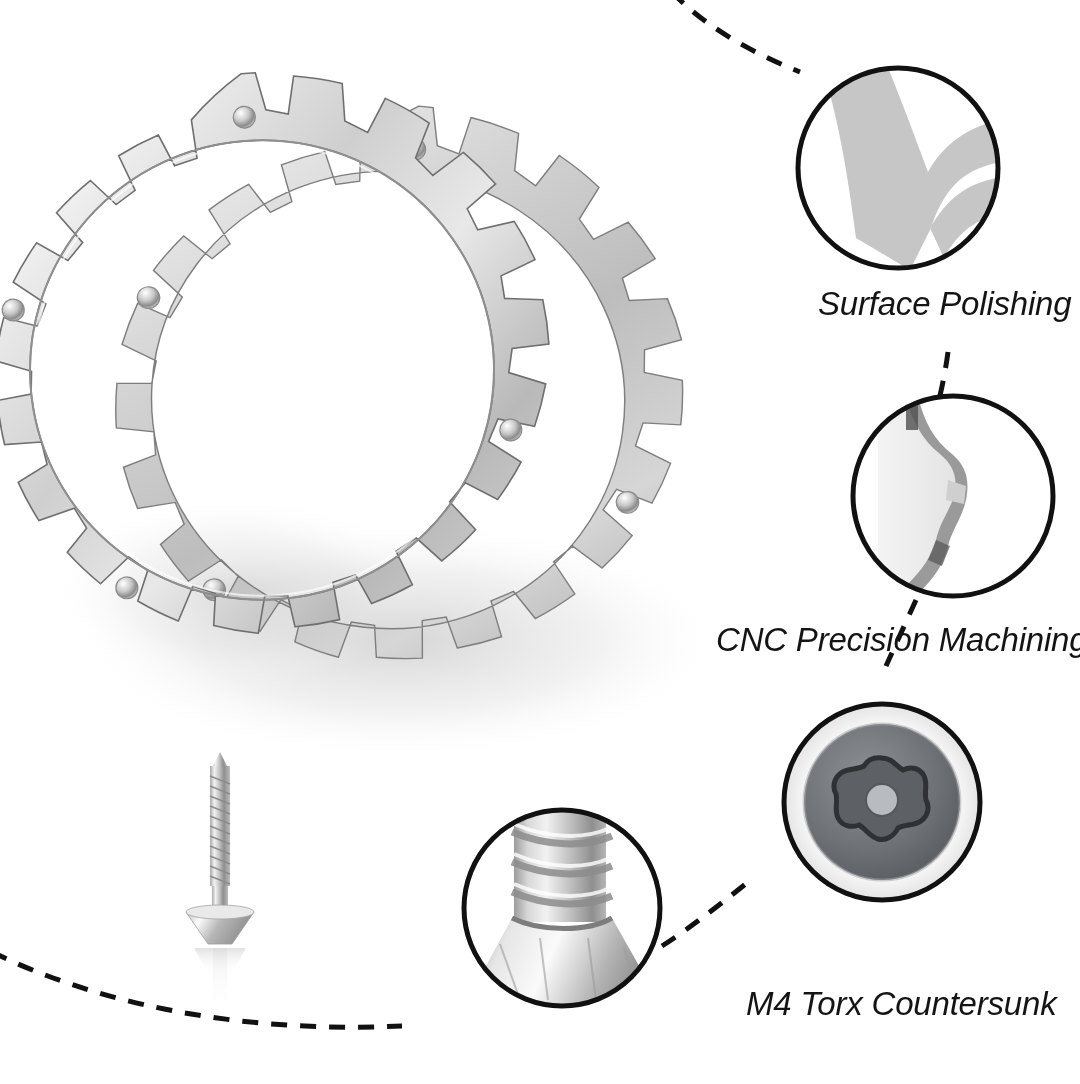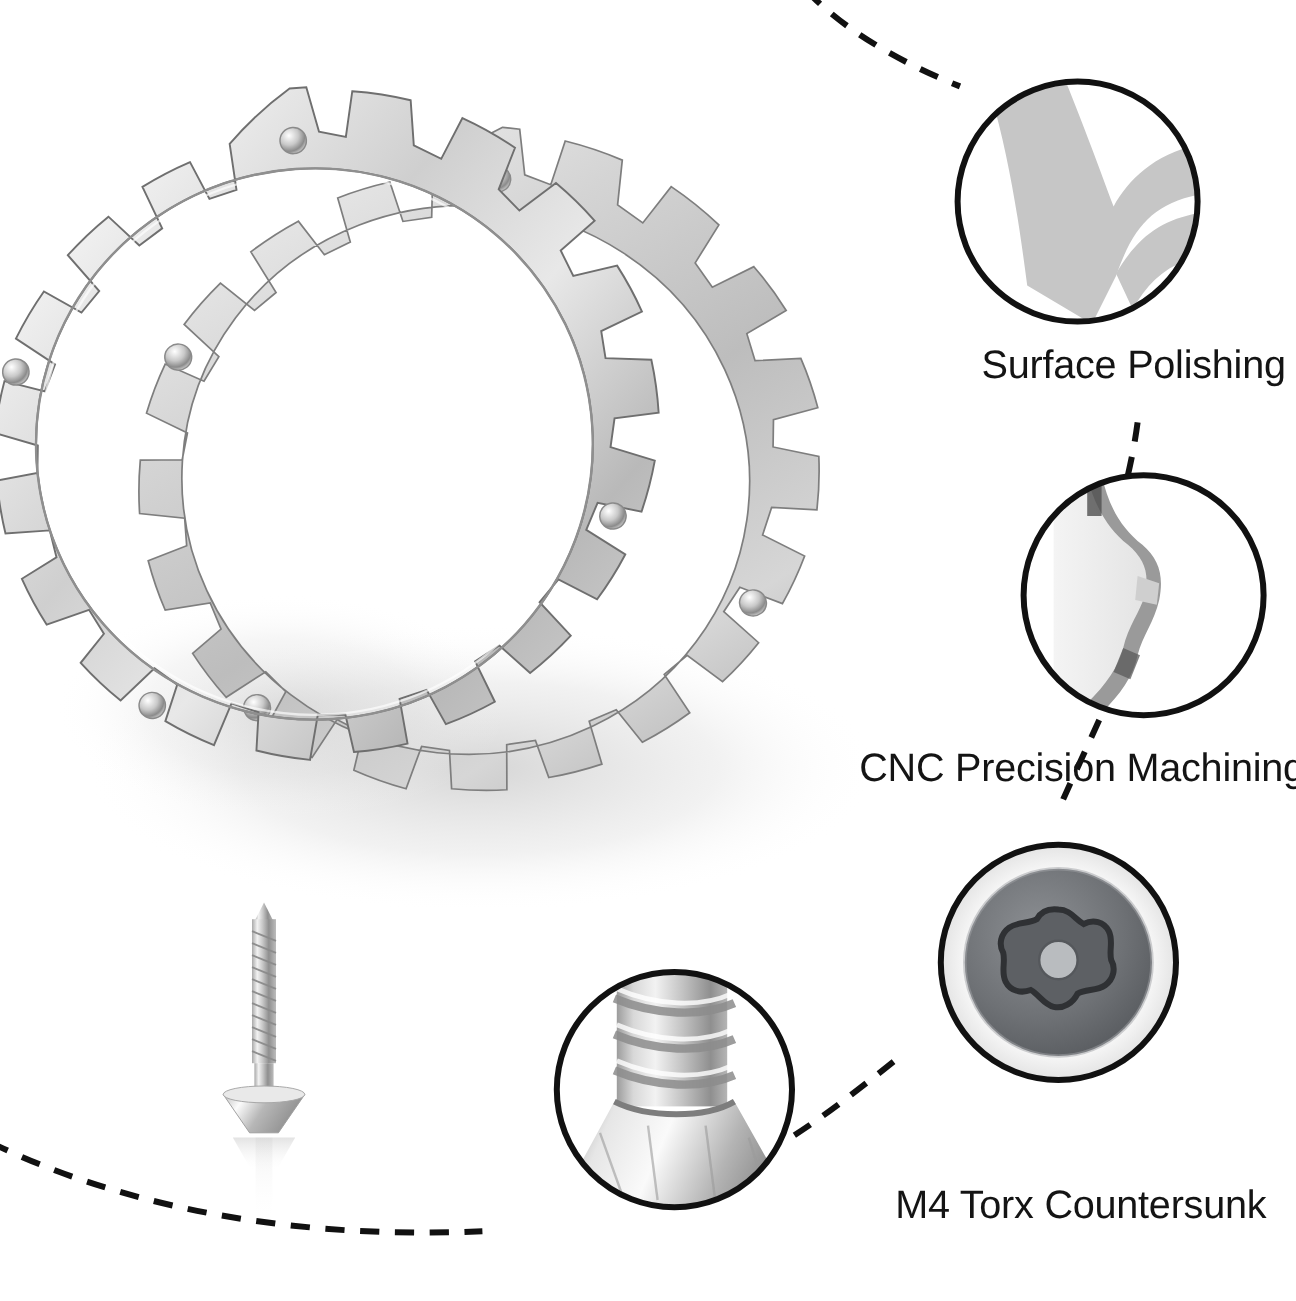--- a/index.html
+++ b/index.html
@@ -7,20 +7,21 @@
     padding: 0;
     background: #ffffff;
   }
   #stage {
     position: relative;
     width: 1080px;
     height: 1084px;
     background: #ffffff;
     overflow: hidden;
     font-family: "Liberation Sans", sans-serif;
+    font-style: italic;
   }
   .layer {
     position: absolute;
     left: 0;
     top: 0;
     width: 1080px;
     height: 1084px;
   }
   .callout-label {
     position: absolute;

